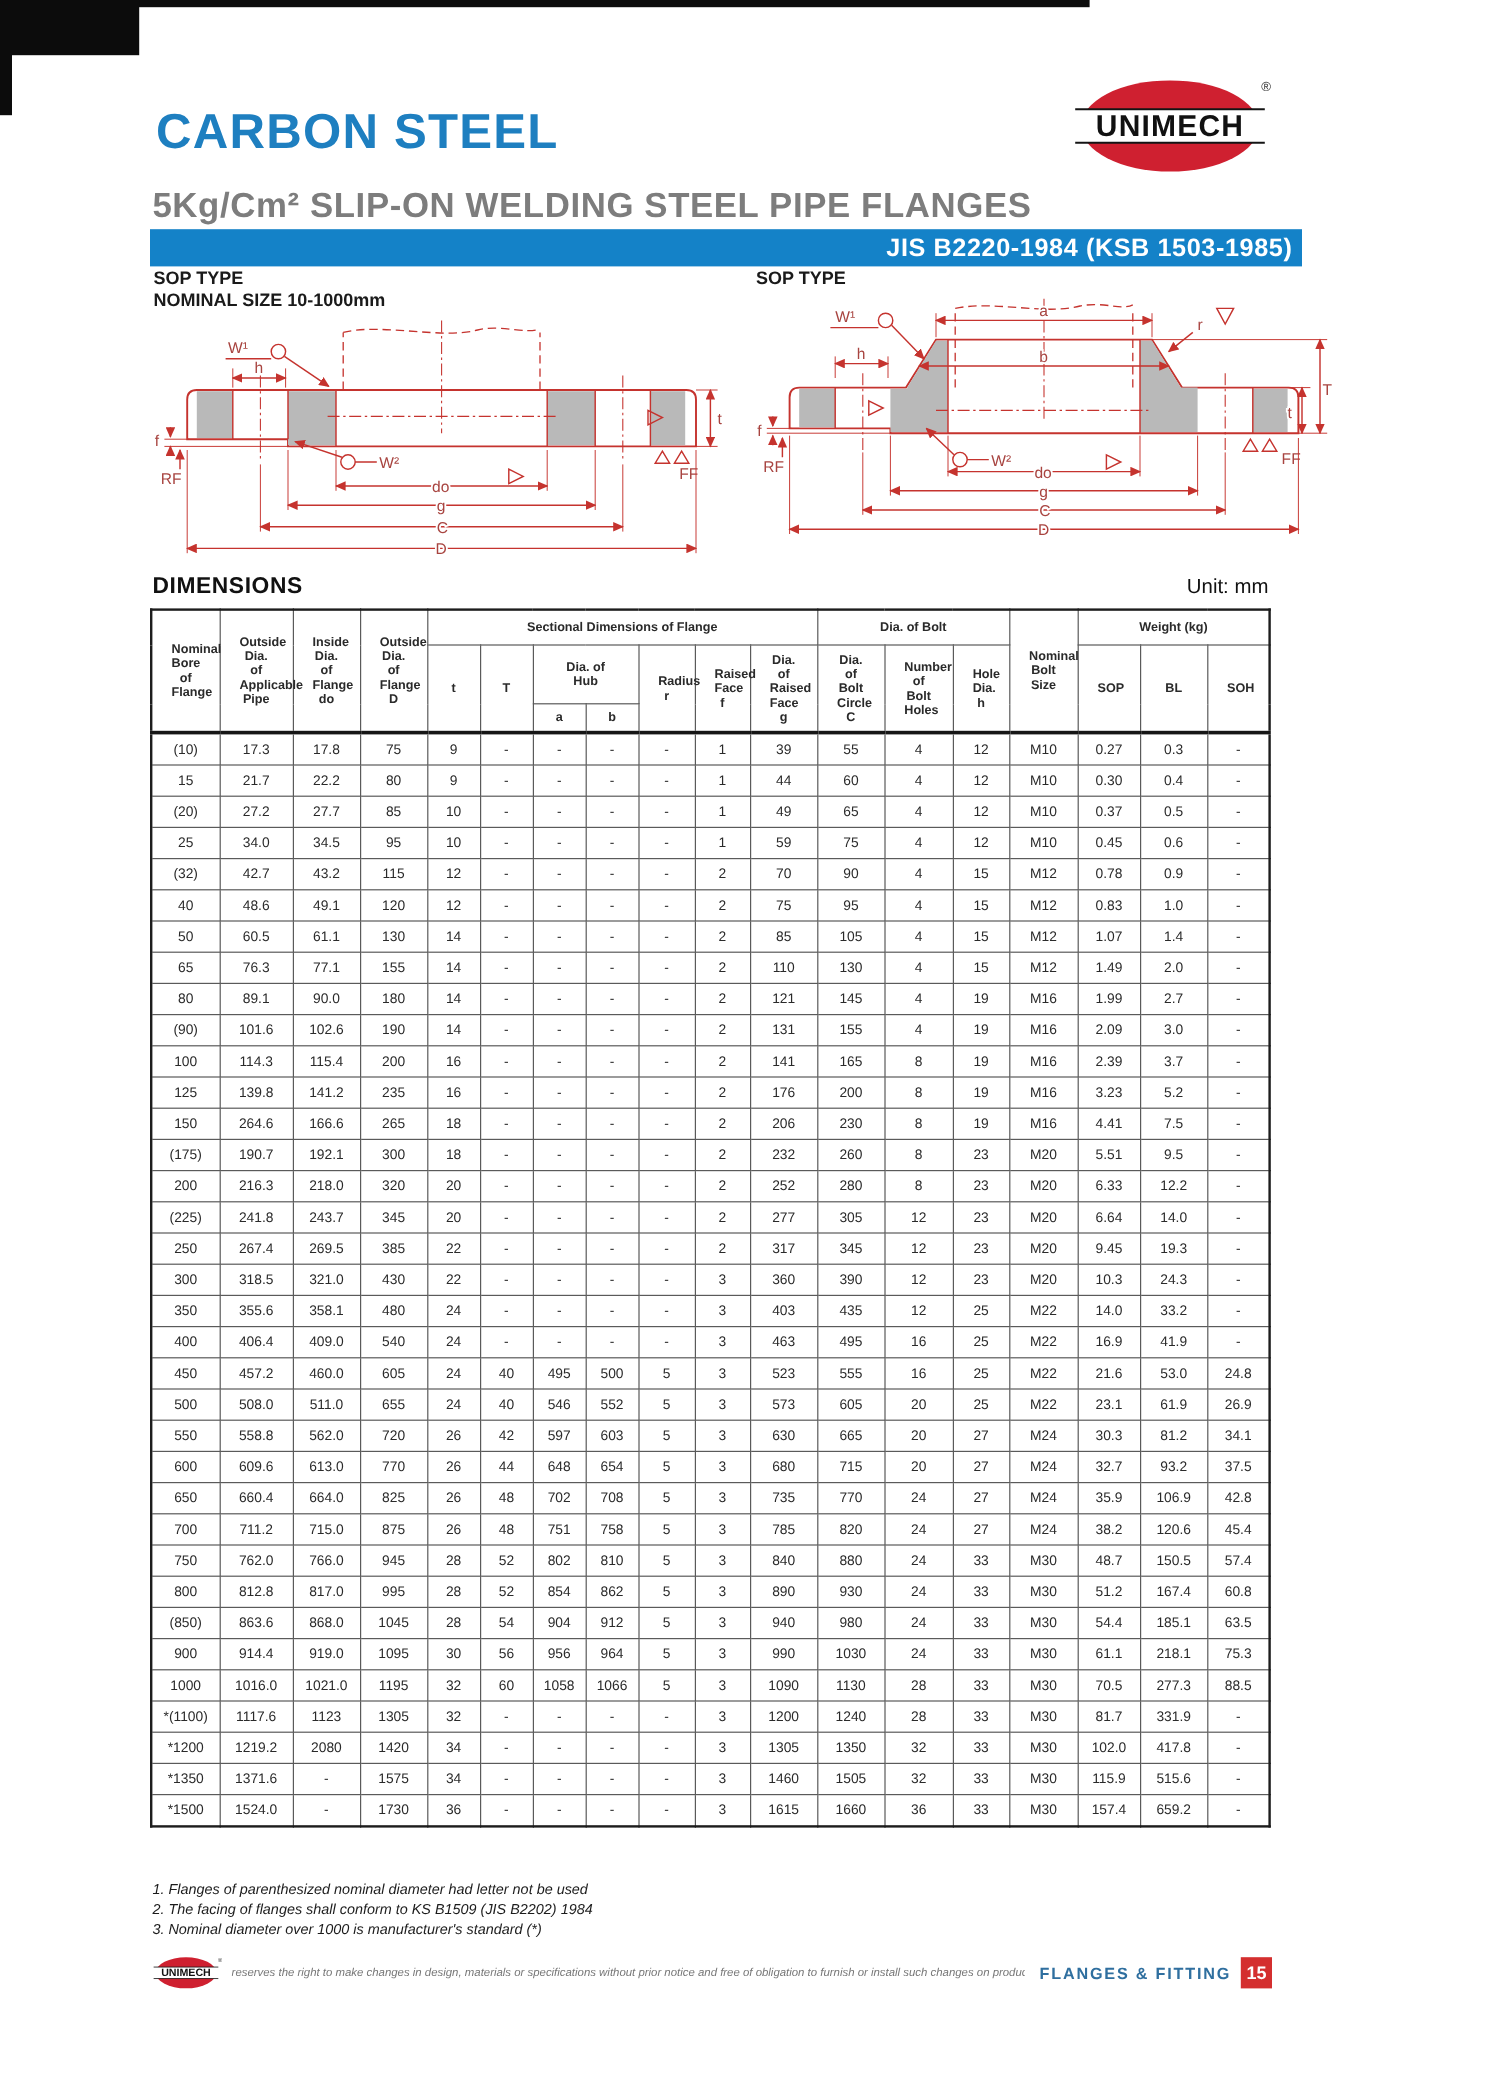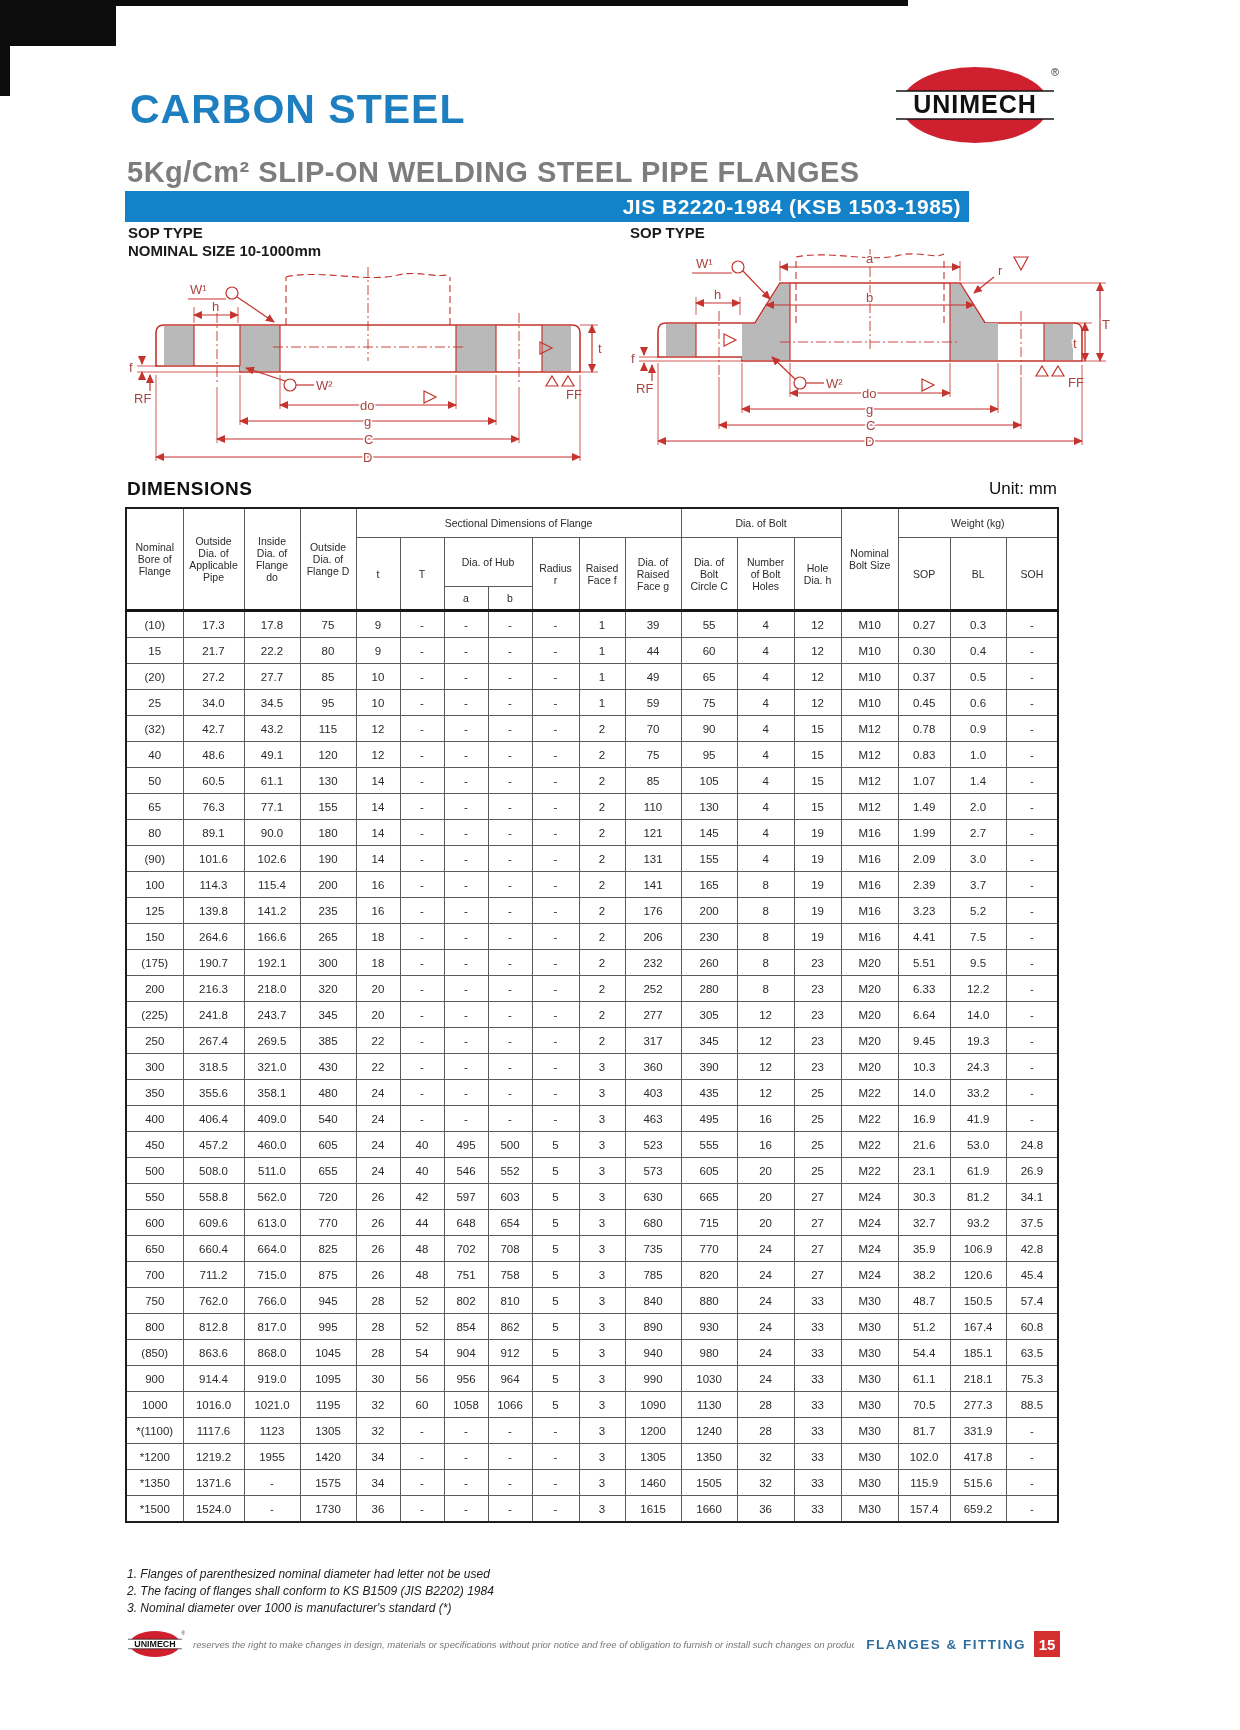--- a/index.html
+++ b/index.html
@@ -9,37 +9,37 @@
   
   .art-top{position:absolute;left:0;top:0;width:908px;height:6px;background:#0c0c0c;}
   .art-corner{position:absolute;left:0;top:0;width:116px;height:46px;background:#0c0c0c;}
   .art-left{position:absolute;left:0;top:0;width:10px;height:96px;background:#0c0c0c;}
 
   .page-title{position:absolute;left:130px;top:86px;font-size:41px;font-weight:bold;
               color:#1e7fc0;letter-spacing:1px;}
   .brand-logo{position:absolute;left:893px;top:64px;}
   .page-subtitle{position:absolute;left:127px;top:156px;font-size:29px;font-weight:bold;
                  color:#7d7d7d;letter-spacing:0.5px;white-space:nowrap;}
-  .std-bar{position:absolute;left:125px;top:191px;width:844px;height:31px;background:#1482c8;}
+  .std-bar{position:absolute;left:125px;top:191px;width:960px;height:31px;background:#1482c8;}
   .std-bar span{display:block;text-align:right;color:#fff;font-weight:bold;font-size:21px;
                 line-height:31px;padding-right:8px;letter-spacing:0.5px;}
 
   .diagram{position:absolute;top:224px;width:480px;}
   .diagram.left{left:128px;} .diagram.right{left:630px;}
   .diag-title{text-align:left;font-weight:bold;font-size:15px;line-height:18px;color:#1a1a1a;}
 
   .dims-heading{position:absolute;left:127px;top:478px;font-size:19px;font-weight:bold;
                 letter-spacing:0.5px;color:#111;}
   .unit-label{position:absolute;right:183px;top:479px;font-size:17px;font-weight:normal;color:#111;}
 
   table.dims{position:absolute;left:125px;top:507px;width:932px;border-collapse:collapse;
              table-layout:fixed;border:2px solid #1d1d1d;}
   table.dims th,table.dims td{border:1px solid #5a5a5a;text-align:center;vertical-align:middle;
              padding:0 1px;color:#2a2a2a;}
-  table.dims th{font-size:10.5px;font-weight:normal;line-height:12px;padding:2px 5px;}
+  table.dims th{font-size:10.5px;font-weight:bold;line-height:12px;padding:2px 16px;}
   table.dims td{font-size:11.5px;height:25px;}
   tr.h1 th{height:24px;} tr.h2 th{height:44px;} tr.h3 th{height:18px;}
   table.dims tbody tr:first-child td{border-top:3px solid #161616;}
 
   .notes{position:absolute;left:127px;top:1566px;font-size:12px;font-style:italic;
          color:#1c1c1c;line-height:17px;}
 
   .footer{position:absolute;left:127px;right:180px;top:1630px;display:flex;align-items:center;}
   .footer-disclaimer{flex:1;font-size:9.5px;font-style:italic;color:#777;margin-left:8px;
                      white-space:nowrap;overflow:hidden;}
@@ -938,21 +938,21 @@
         <td>28</td>
         <td>33</td>
         <td>M30</td>
         <td>81.7</td>
         <td>331.9</td>
         <td>-</td>
       </tr>
       <tr>
         <td>*1200</td>
         <td>1219.2</td>
-        <td>1955</td>
+        <td>2080</td>
         <td>1420</td>
         <td>34</td>
         <td>-</td>
         <td>-</td>
         <td>-</td>
         <td>-</td>
         <td>3</td>
         <td>1305</td>
         <td>1350</td>
         <td>32</td>

